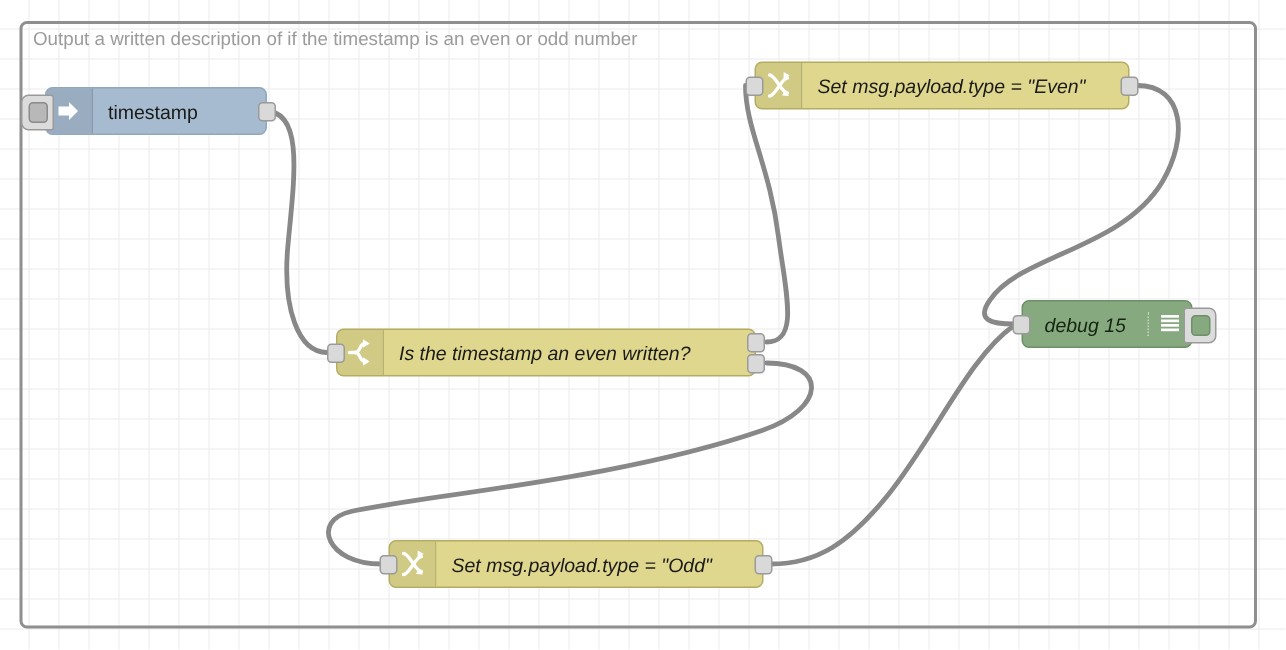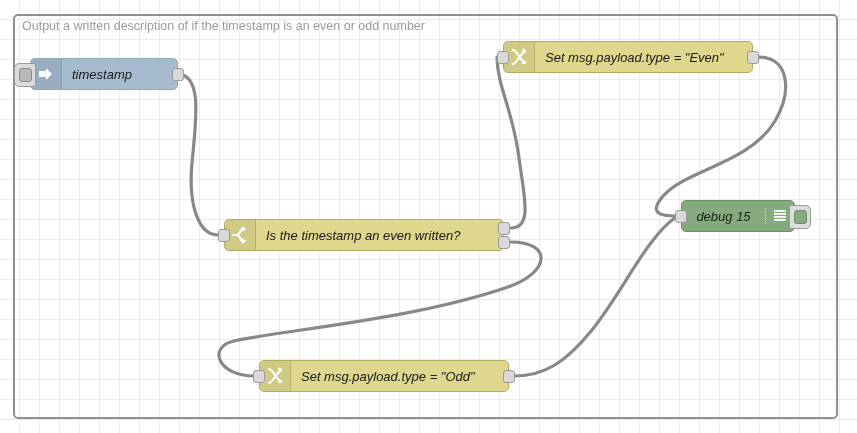--- a/index.html
+++ b/index.html
@@ -66,21 +66,20 @@
     box-shadow: 0 0 0 0 rgba(0,0,0,0);
   }
   .node-label {
     display: flex;
     align-items: center;
     font-size: 13px;
     color: #1a1a1a;
     white-space: nowrap;
     padding: 0 10px;
     font-family: "Liberation Sans", sans-serif;
-    font-style: italic;
   }
   .node-label.italic { font-style: italic; }
 
   
   .node.inject {
     background: #a6bbcf;
     border-color: #91a7bb;
   }
   .inject-btn {
     position: absolute;

